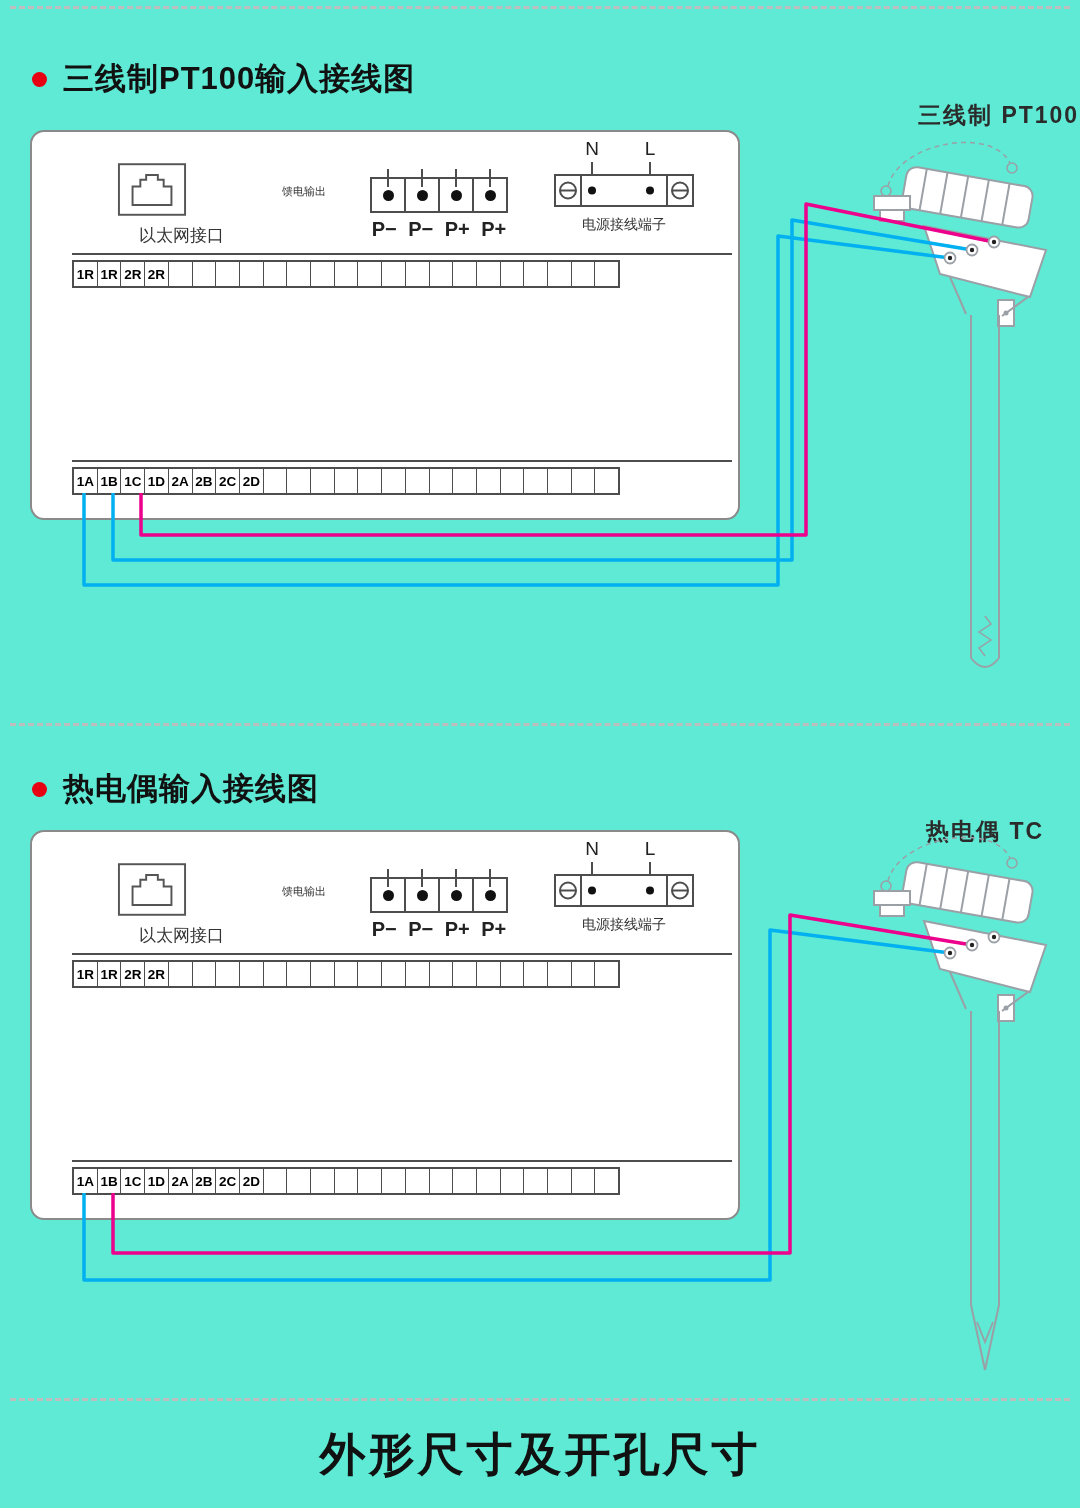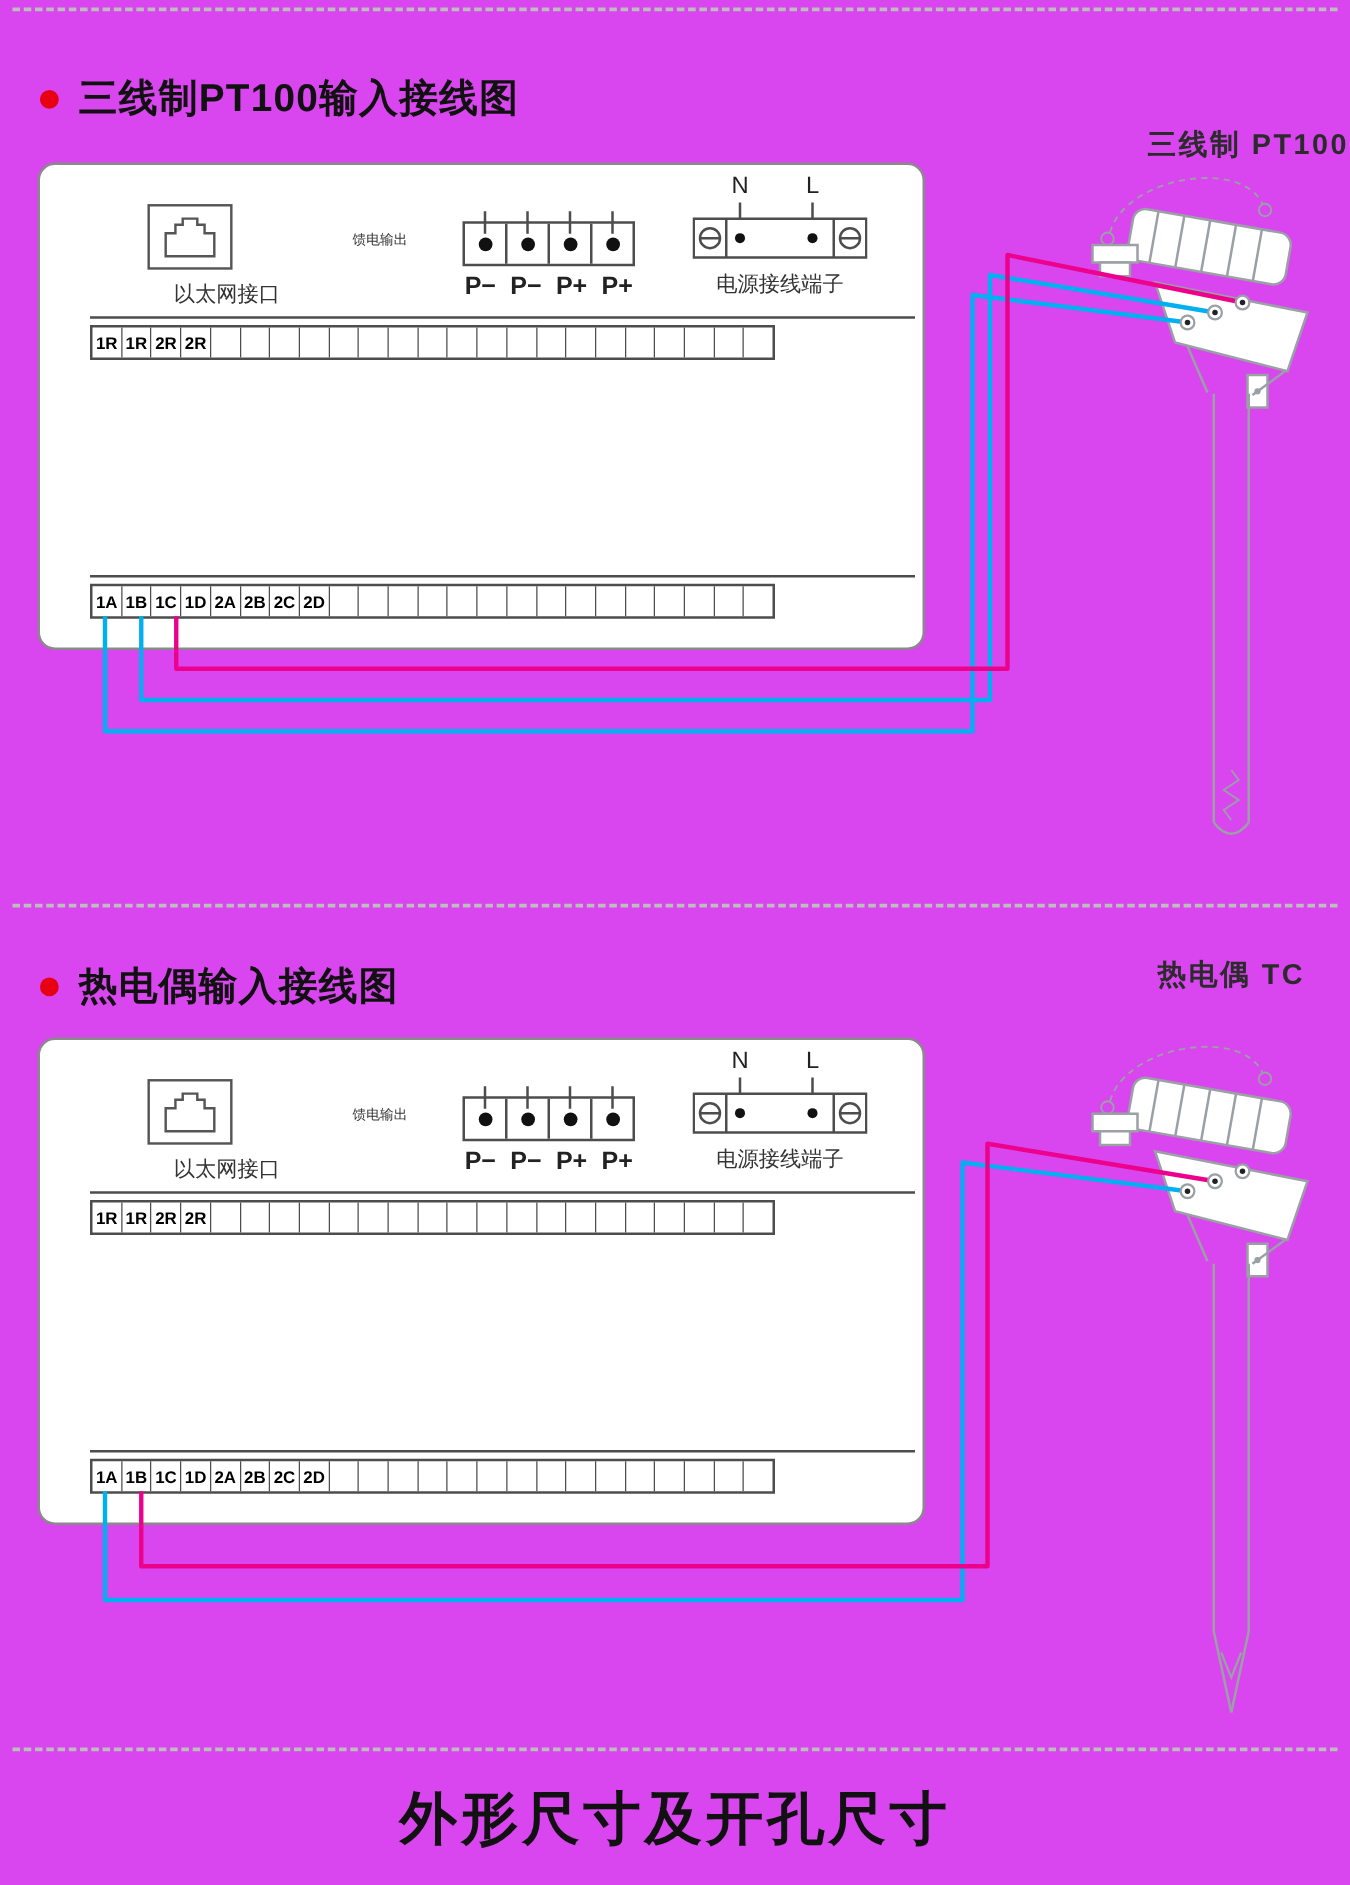--- a/index.html
+++ b/index.html
@@ -1,17 +1,17 @@
 <!DOCTYPE html>
 <html><head>
 <meta charset="utf-8">
 <style>
   * { margin:0; padding:0; box-sizing:border-box; }
   body { font-family:"Liberation Sans", sans-serif; background:#ffffff; }
-  .page { position:relative; width:1080px; height:1508px; background:#d946ef; overflow:hidden; }
+  .page { position:relative; width:1080px; height:1508px; background:#5eead4; overflow:hidden; }
 
   .dash-line { position:absolute; left:10px; width:1060px; border-top:3px dashed #bdbdbd; }
 
   .sec-title { position:absolute; display:flex; align-items:center; gap:16px; }
   .bullet { width:15px; height:15px; border-radius:50%; background:#e60012; flex:0 0 auto; }
   .sec-title h2 { font-size:31px; font-weight:600; color:#111; letter-spacing:1px; }
 
   .sensor-label { position:absolute; font-size:23px; font-weight:700; color:#2b2b2b; letter-spacing:2px;margin-left:34px; }
 
   .panel { position:absolute; width:710px; height:390px; border:2px solid #8a8a8a; border-radius:14px; background:#fff; }
@@ -28,21 +28,21 @@
   .fcell:last-child { border-right:none; }
   .fcell .tick { position:absolute; left:50%; top:-10px; width:2px; height:18px; margin-left:-1px; background:#4d4d4d; }
   .fcell .dot { position:absolute; left:50%; top:50%; width:11px; height:11px; margin:-5.5px 0 0 -5.5px; border-radius:50%; background:#111; }
   .feed-labels { position:absolute; left:334px; top:86px; width:146px; display:flex; }
   .feed-labels span { flex:1; text-align:center; font-size:20px; font-weight:600; color:#222; }
 
   
   .pwr-n, .pwr-l { position:absolute; top:6px; width:24px; text-align:center; font-size:19px; color:#222; }
   .pwr-n { left:548px; } .pwr-l { left:606px; }
   .pwr-svg { position:absolute; left:522px; top:28px; }
-  .pwr-label { position:absolute; left:512px; top:84px; width:160px; text-align:center; font-size:17px; color:#333; }
+  .pwr-label { position:absolute; left:512px; top:84px; width:160px; text-align:center; font-size:14px; color:#333; }
 
   
   .strip-line { position:absolute; left:40px; width:660px; border-top:2px solid #4d4d4d; }
   .strip { position:absolute; left:40px; width:548px; height:28px; border:2px solid #4d4d4d; display:flex; background:#fff; }
   .strip .cell { flex:1; border-right:1.5px solid #4d4d4d; font-size:13.5px; font-weight:700; color:#000; text-align:center; line-height:25px; overflow:hidden; }
   .strip .cell:last-child { border-right:none; }
 
   .overlay { position:absolute; left:0; top:0; width:1080px; height:1508px; pointer-events:none; }
 
   .footer-title { position:absolute; left:0; top:1424px; width:1080px; text-align:center; font-size:46px; font-weight:700; color:#111; letter-spacing:3px; }
@@ -167,21 +167,21 @@
         <div class="cell"></div>
         <div class="cell"></div>
         <div class="cell"></div>
       </div>
   </div>
 
   <div class="sec-title" style="left:32px; top:768px">
     <span class="bullet"></span>
     <h2>热电偶输入接线图</h2>
   </div>
-  <div class="sensor-label" style="left:892px; top:764px">热电偶 TC</div>
+  <div class="sensor-label" style="left:892px; top:816px">热电偶 TC</div>
 
   <div class="panel" style="left:30px; top:830px">
     <div class="eth">
       <svg viewBox="0 0 72 56" fill="none" stroke="#555" stroke-width="2">
         <rect x="2" y="2" width="68" height="52"></rect>
         <path d="M16,44 V25 h8 v-7 h6 v-5 h12 v5 h6 v7 h8 v19 z"></path>
       </svg>
     </div>
     <div class="eth-label">以太网接口</div>
 

